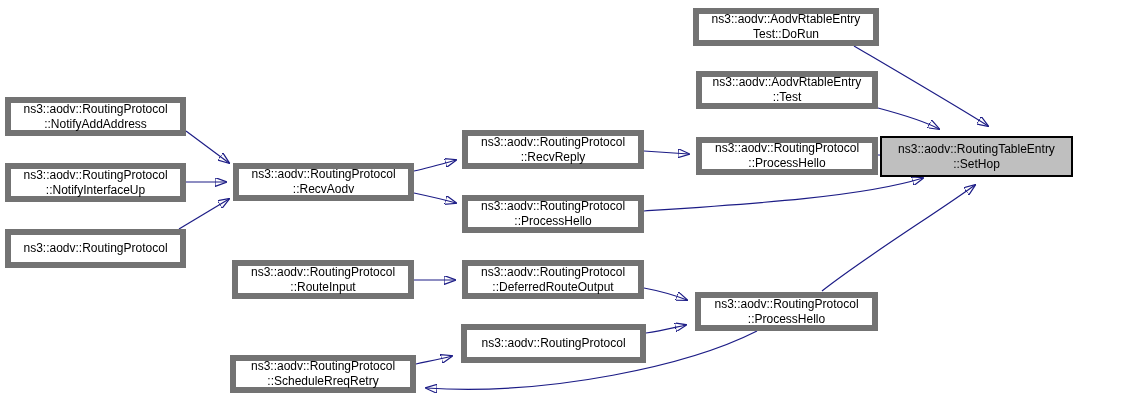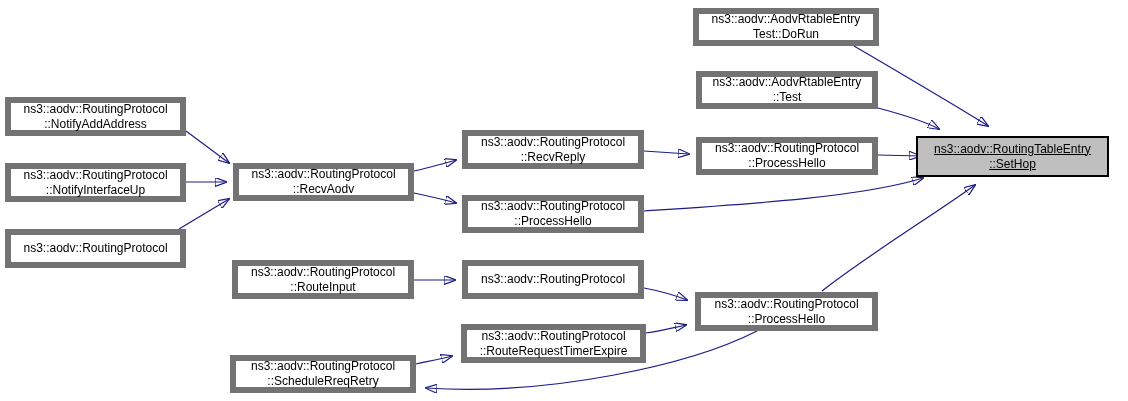--- a/index.html
+++ b/index.html
@@ -85,21 +85,21 @@
   <div class="node" style="left:696px; top:71px; width:182px; height:38px;">
     <span>ns3::aodv::AodvRtableEntry</span>
     <span>::Test</span>
   </div>
 
   <div class="node" style="left:696px; top:137px; width:182px; height:38px;">
     <span>ns3::aodv::RoutingProtocol</span>
     <span>::ProcessHello</span>
   </div>
 
-  <div class="node highlight" style="left:916px; top:136px; width:193px; height:41px;text-decoration:underline;">
+  <div class="node highlight" style="left:880px; top:136px; width:193px; height:41px;">
     <span>ns3::aodv::RoutingTableEntry</span>
     <span>::SetHop</span>
   </div>
 
   <div class="node" style="left:5px; top:97px; width:181px; height:39px;">
     <span>ns3::aodv::RoutingProtocol</span>
     <span>::NotifyAddAddress</span>
   </div>
 
   <div class="node" style="left:5px; top:163px; width:181px; height:39px;">
@@ -126,30 +126,30 @@
     <span>::ProcessHello</span>
   </div>
 
   <div class="node" style="left:232px; top:260px; width:182px; height:39px;">
     <span>ns3::aodv::RoutingProtocol</span>
     <span>::RouteInput</span>
   </div>
 
   <div class="node" style="left:462px; top:260px; width:182px; height:39px;">
     <span>ns3::aodv::RoutingProtocol</span>
+    <span>::DeferredRouteOutput</span>
   </div>
 
   <div class="node" style="left:695px; top:292px; width:183px; height:39px;">
     <span>ns3::aodv::RoutingProtocol</span>
     <span>::ProcessHello</span>
   </div>
 
   <div class="node" style="left:461px; top:324px; width:185px; height:39px;">
     <span>ns3::aodv::RoutingProtocol</span>
-    <span>::RouteRequestTimerExpire</span>
   </div>
 
   <div class="node" style="left:230px; top:355px; width:186px; height:38px;">
     <span>ns3::aodv::RoutingProtocol</span>
     <span>::ScheduleRreqRetry</span>
   </div>
 
 </div>
 
 </body></html>

